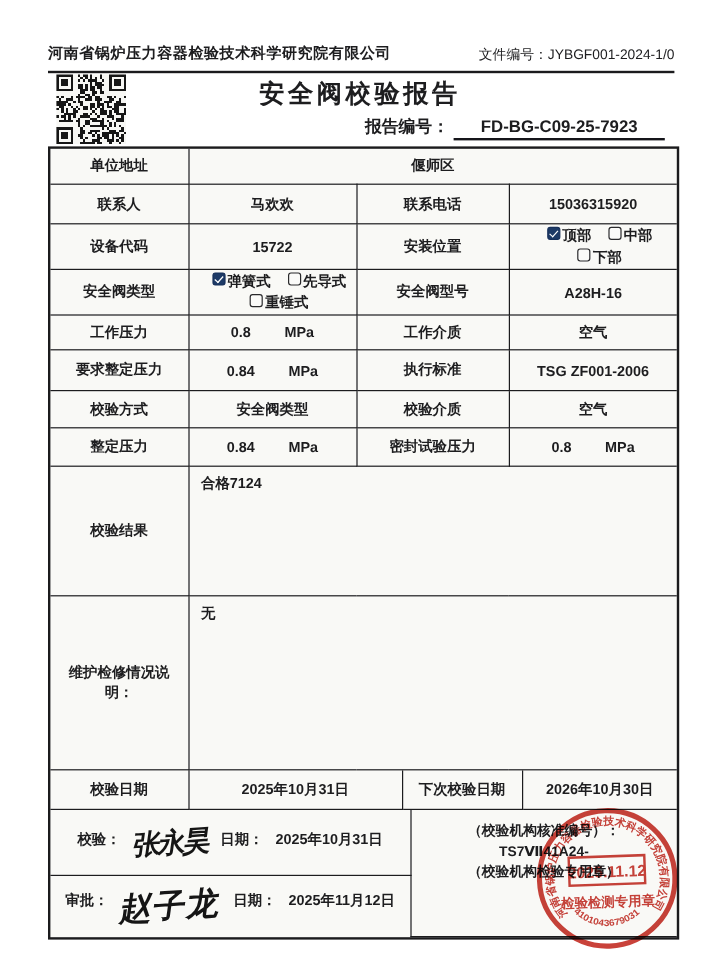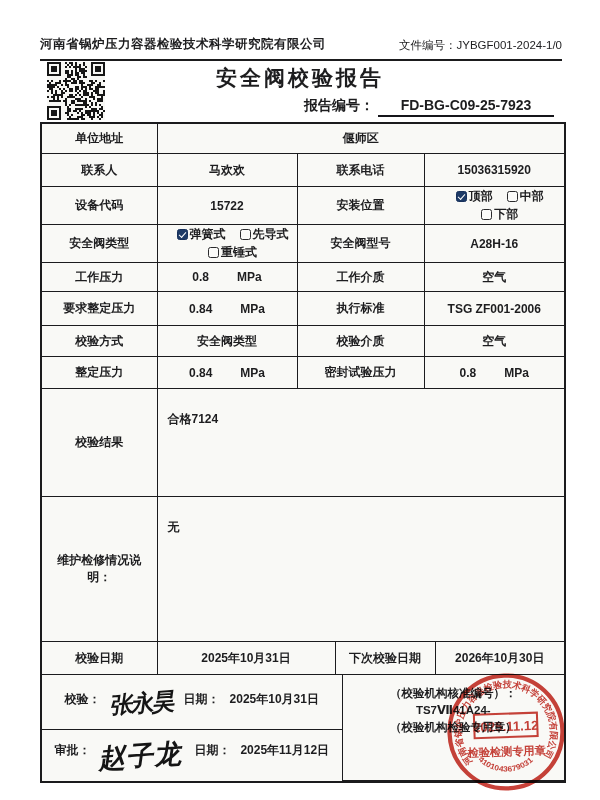--- a/index.html
+++ b/index.html
@@ -25,25 +25,25 @@
 
   
   .tbl-wrap{position:absolute;left:40px;top:122px;width:522px;border:2.2px solid #1b1b1d;background:#f9f9f6;}
   table{border-collapse:collapse;table-layout:fixed;width:522px;}
   td{border:1.6px solid #1c1c1e;padding:2px 4px;text-align:center;vertical-align:middle;
      font-size:12px;font-weight:700;color:#1d1d1f;overflow:hidden;}
   td:first-child{border-left:0;} td:last-child{border-right:0;}
   table.first tr:first-child td{border-top:0;}
   td.nt{border-top:0;}
   table.last tr:last-child td{border-bottom:0;}
-  td.free{ text-align:left;vertical-align:top;padding:22px 10px;}
+  td.free{ text-align:left;vertical-align:top;padding:6px 10px;}
   .pvwrap{display:flex;justify-content:center;align-items:center;gap:28px;}
   .pvwrap .unit{font-weight:700;}
   .opts{display:flex;align-items:center;justify-content:center;gap:3px;flex-wrap:wrap;line-height:15px;}
-  .opt{display:inline-flex;align-items:center;gap:2px;padding-left:11px;}
+  .opt{display:inline-flex;align-items:flex-start;gap:2px;padding-left:11px;}
   .cb{width:11px;height:11px;border:1.6px solid #2a2a2c;border-radius:2.5px;position:relative;
       display:inline-block;background:#fbfbf9;box-sizing:border-box;flex:none;}
   .cb.checked{background:#1d3a66;border-color:#17305a;}
   .cb.checked::after{content:"";position:absolute;left:1px;top:1.5px;width:6px;height:3px;
       border-left:1.8px solid #fff;border-bottom:1.8px solid #fff;transform:rotate(-48deg);}
 
   
   .signrow{display:flex;align-items:flex-start;justify-content:center;gap:10px;}
   .sig{display:inline-block;font-family:"DejaVu Serif","DejaVu Sans",serif;font-weight:700;
        transform:rotate(-4deg) skewX(-12deg);line-height:1;color:#151515;}

